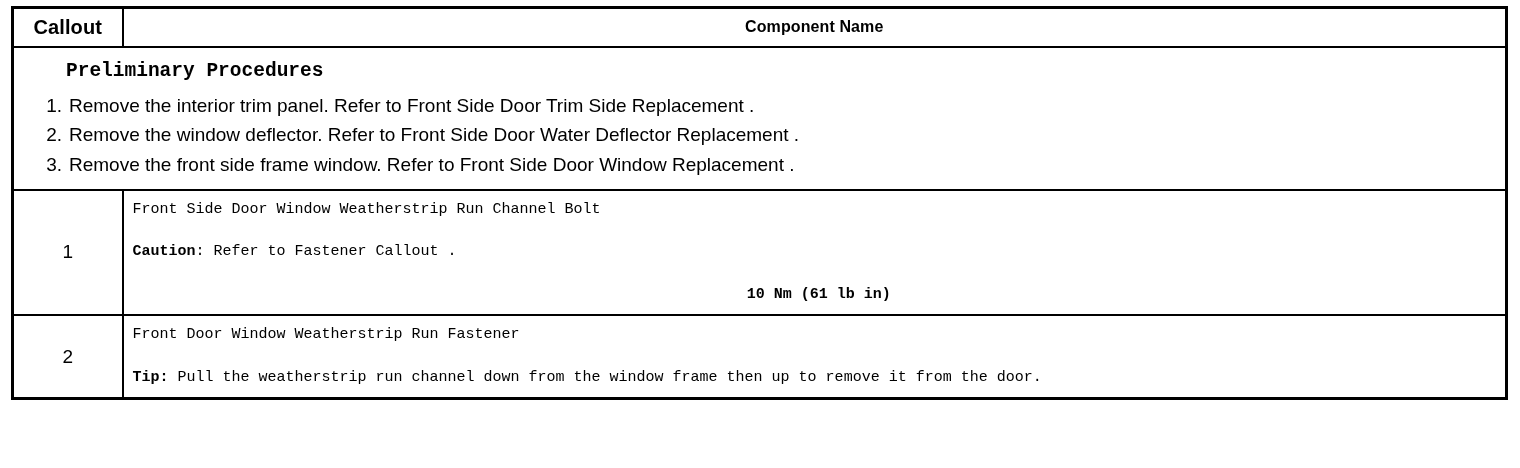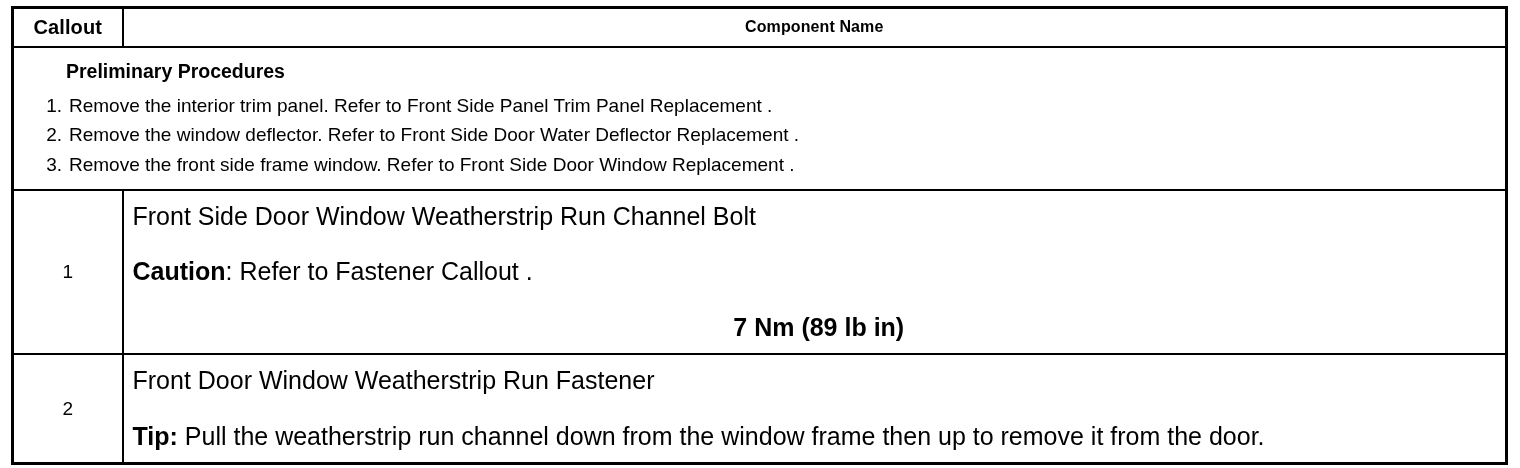--- a/index.html
+++ b/index.html
@@ -84,20 +84,21 @@
     vertical-align: top;
     padding: 12px 0 12px 0;
     font-size: 19px;
   }
 
   .prelim-title {
     font-weight: bold;
     font-size: 19.5px;
     margin: 0 4px 10px 52px;
     line-height: 1.2;
+    font-family: Liberation Mono, monospace;
   }
 
   ol.prelim-list {
     margin: 0;
     padding: 0;
     list-style: none;
   }
   ol.prelim-list li {
     display: block;
     position: relative;
@@ -113,22 +114,23 @@
     left: 18px;
     top: 0;
     width: 30px;
     text-align: right;
     font-size: 19px;
   }
 
   .line {
     display: block;
     white-space: nowrap;
-    font-size: 25px;
+    font-size: 15px;
     line-height: 1.3;
+    font-family: Liberation Mono, monospace;
   }
   .line + .line { margin-top: 23px; }
 
   .b { font-weight: bold; text-align: center; }
   .n { font-weight: normal; }
 </style>
 </head>
 <body>
 
 <div class="page">
@@ -144,40 +146,40 @@
           <th class="hdr hdr-callout">Callout</th>
           <th class="hdr hdr-name">Component Name</th>
         </tr>
 
         <tr>
           <td class="prelim-cell" colspan="2">
             <div class="prelim-title">Preliminary Procedures</div>
             <ol class="prelim-list">
               <li>
                 <span class="num">1.</span>
-                <span>Remove the interior trim panel. Refer to Front Side Panel Trim Panel Replacement .</span>
+                <span>Remove the interior trim panel. Refer to Front Side Door Trim Side Replacement .</span>
               </li>
               <li>
                 <span class="num">2.</span>
                 <span>Remove the window deflector. Refer to Front Side Door Water Deflector Replacement .</span>
               </li>
               <li>
                 <span class="num">3.</span>
                 <span>Remove the front side frame window. Refer to Front Side Door Window Replacement .</span>
               </li>
             </ol>
           </td>
         </tr>
 
         <tr>
           <td class="callout-cell">1</td>
           <td class="body-cell">
             <span class="line">Front Side Door Window Weatherstrip Run Channel Bolt</span>
             <span class="line"><span class="b">Caution</span><span class="n">:</span><span class="n"> Refer to Fastener Callout .</span></span>
-            <span class="line b">7 Nm (89 lb in)</span>
+            <span class="line b">10 Nm (61 lb in)</span>
           </td>
         </tr>
 
         <tr>
           <td class="callout-cell">2</td>
           <td class="body-cell">
             <span class="line">Front Door Window Weatherstrip Run Fastener</span>
             <span class="line"><span class="b">Tip:</span><span class="n"></span><span class="n"> Pull the weatherstrip run channel down from the window frame then up to remove it from the door.</span></span>
           </td>
         </tr>

